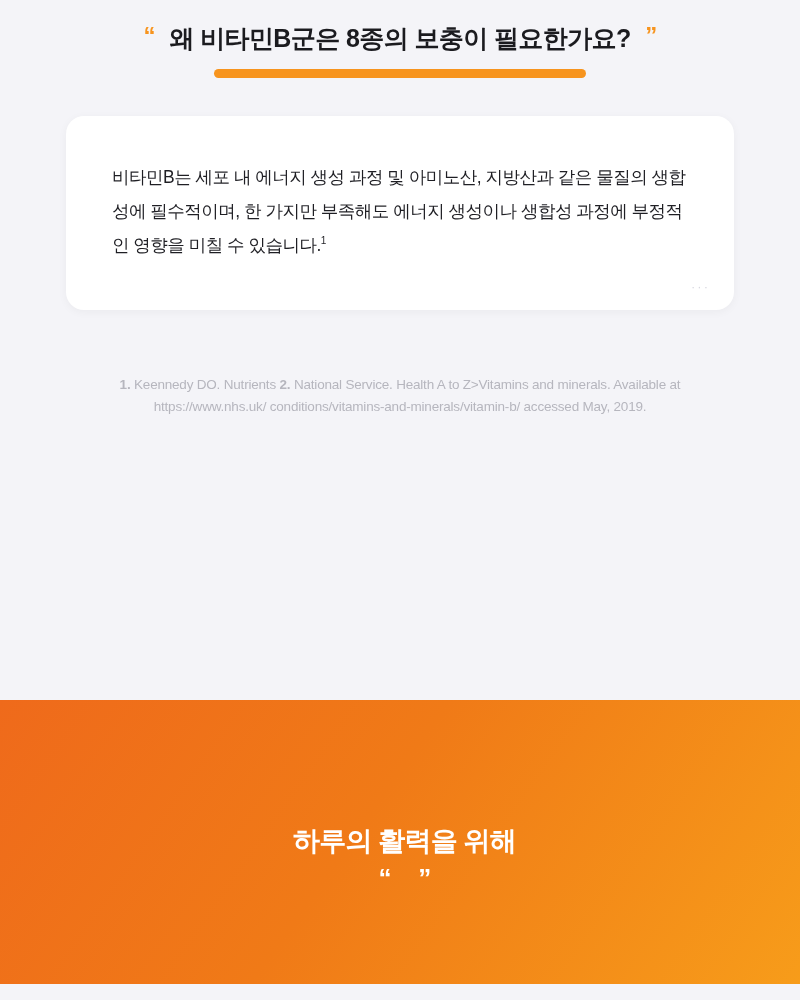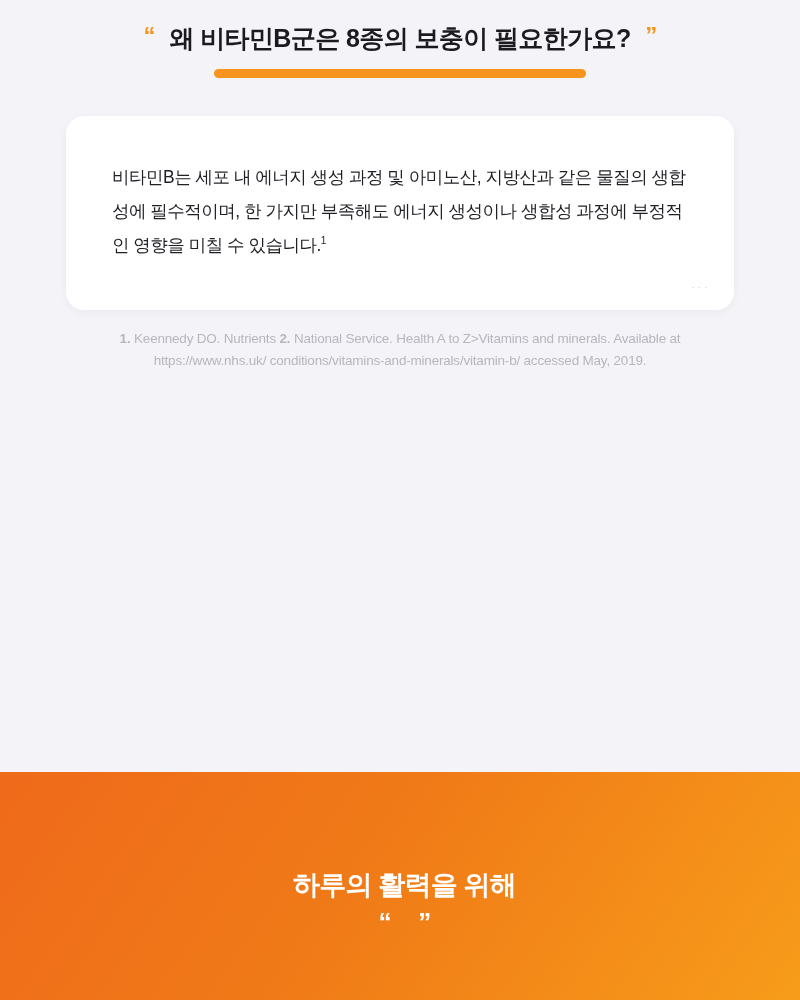--- a/index.html
+++ b/index.html
@@ -87,39 +87,39 @@
     right: 24px;
     bottom: 16px;
     color: #d8d8e0;
     font-size: 13px;
     letter-spacing: 2px;
   }
 
   
   .refs {
     width: 600px;
-    margin: 18px auto 0;
+    margin: 64px auto 0;
     text-align: center;
     font-size: 13.5px;
     line-height: 1.65;
     color: #b6b6be;
     letter-spacing: -0.2px;
   }
   .refs b {
     font-weight: bold;
     color: #b6b6be;
   }
 
   
   .bottom-banner {
     position: absolute;
     left: 0;
-    bottom: 0;
+    bottom: 16px;
     width: 800px;
-    height: 228px;
+    height: 284px;
     background: linear-gradient(125deg, #ef6a1b 0%, #f07a17 45%, #f79c1a 100%);
     display: flex;
     flex-direction: column;
     align-items: center;
     justify-content: center;
     padding-left: 9px;
   }
   .banner-line1 {
     font-size: 27px;
     font-weight: bold;

